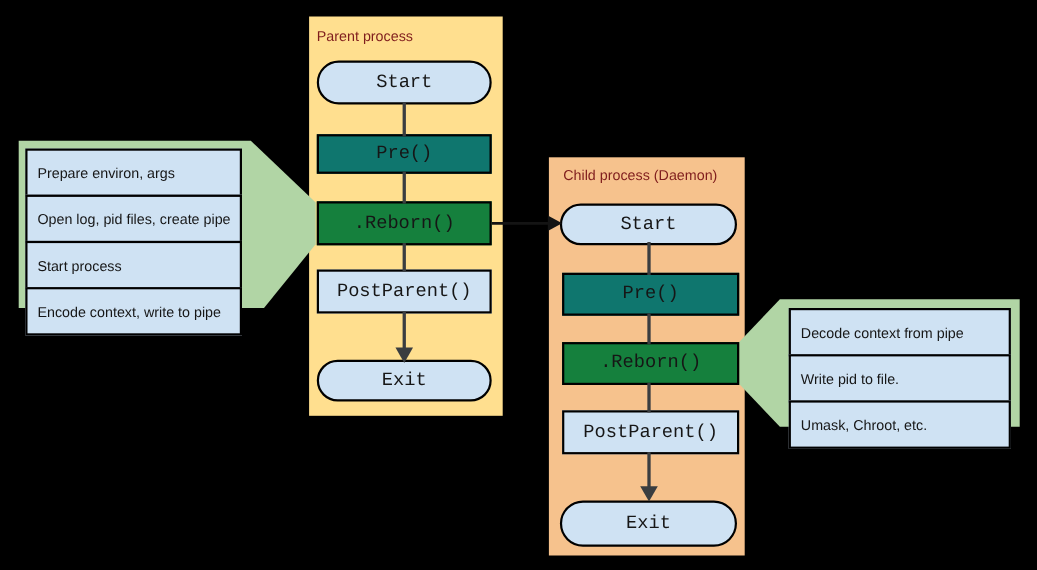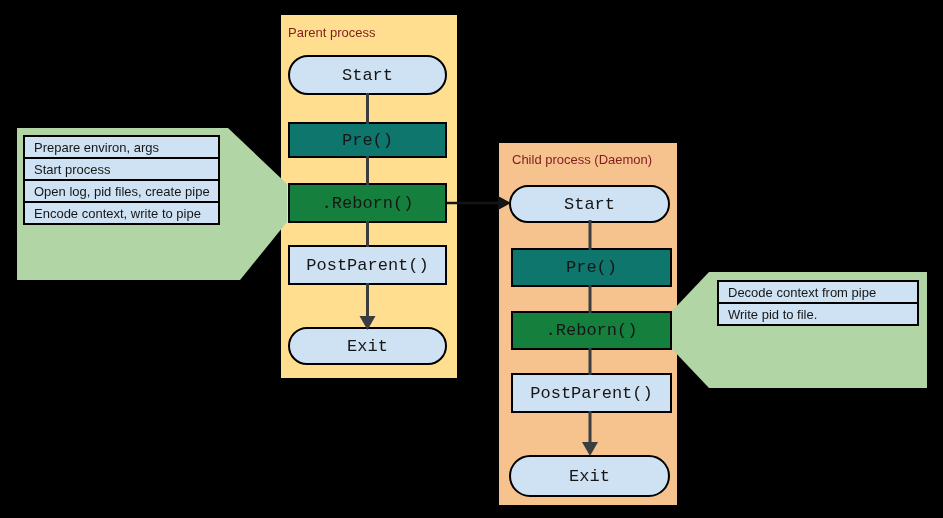--- a/index.html
+++ b/index.html
@@ -48,21 +48,21 @@
   .fill-blue  { background: #cfe2f3; text-align: center; }
   .fill-red   { background: #0f766e; }
   .fill-green { background: #15803d; }
 
   .callout-rows {
     position: absolute;
     z-index: 3;
   }
   .callout-row {
     box-sizing: border-box;
-    height: 24px;
+    height: 44px;
     border: 2px solid #000;
     background: #cfe2f3;
     display: flex;
     align-items: center;
     padding-left: 9px;
     font-size: 13px;
     color: #161616;
     white-space: nowrap;
   }
   .callout-row + .callout-row { margin-top: -2px; }
@@ -86,28 +86,29 @@
     <span class="group-label">Child process (Daemon)</span>
   </div>
 
   <svg id="callout-layer" class="layer">
     <polygon points="17,128 228,128 287,184 287,222 240,280 17,280" fill="#b1d5a5"></polygon>
     <polygon points="927,272 709,272 672,311 672,349 709,388 927,388" fill="#b1d5a5"></polygon>
   </svg>
 
   <div id="left-callout-rows" class="callout-rows">
     <div class="callout-row">Prepare environ, args</div>
+    <div class="callout-row">Open log, pid files, create pipe</div>
     <div class="callout-row">Start process</div>
-    <div class="callout-row">Open log, pid files, create pipe</div>
     <div class="callout-row">Encode context, write to pipe</div>
   </div>
 
   <div id="right-callout-rows" class="callout-rows">
     <div class="callout-row">Decode context from pipe</div>
     <div class="callout-row">Write pid to file.</div>
+    <div class="callout-row">Umask, Chroot, etc.</div>
   </div>
 
   <div class="node terminator fill-blue" style="left:288px; top:55px; width:159px; height:40px;">Start</div>
   <div class="node fill-red" style="left:288px; top:122px; width:159px; height:36px;">Pre()</div>
   <div class="node fill-green" style="left:288px; top:183px; width:159px; height:40px;">.Reborn()</div>
   <div class="node fill-blue" style="left:288px; top:245px; width:159px; height:40px;">PostParent()</div>
   <div class="node terminator fill-blue" style="left:288px; top:327px; width:159px; height:38px;">Exit</div>
 
   <div class="node terminator fill-blue" style="left:509px; top:185px; width:161px; height:38px;">Start</div>
   <div class="node fill-red" style="left:511px; top:248px; width:161px; height:39px;">Pre()</div>

